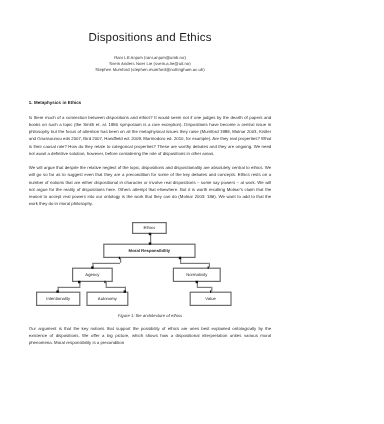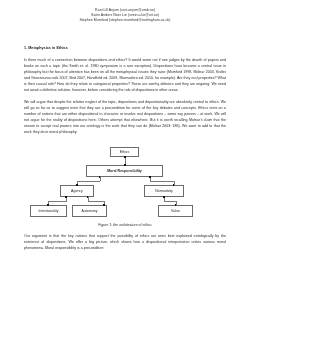--- a/index.html
+++ b/index.html
@@ -115,20 +115,21 @@
     font-style: italic;
     color: #2b2b2b;
     letter-spacing: 0.02px;
   }
 </style>
 </head>
 <body>
 
 <div class="page">
 
+  <h1 class="doc-title">Dispositions and Ethics</h1>
 
   <div class="authors">
     <div class="author-line">Rani Lill Anjum (rani.anjum@umb.no)</div>
     <div class="author-line">Svein Anders Noer Lie (svein.a.lie@uit.no)</div>
     <div class="author-line">Stephen Mumford (stephen.mumford@nottingham.ac.uk)</div>
   </div>
 
   <div class="section-heading">1. Metaphysics in Ethics</div>
 
   <p class="para first">Is there much of a connection between dispositions and ethics? It would seem not if one judges by the dearth of papers and books on such a topic (the Smith et. al. 1980 symposium is a rare exception). Dispositions have become a central issue in philosophy but the focus of attention has been on all the metaphysical issues they raise (Mumford 1998, Molnar 2003, Kistler and Gnassounou eds 2007, Bird 2007, Handfield ed. 2009, Marmodoro ed. 2010, for example). Are they real properties? What is their causal role? How do they relate to categorical properties? These are worthy debates and they are ongoing. We need not await a definitive solution, however, before considering the role of dispositions in other areas.</p>

